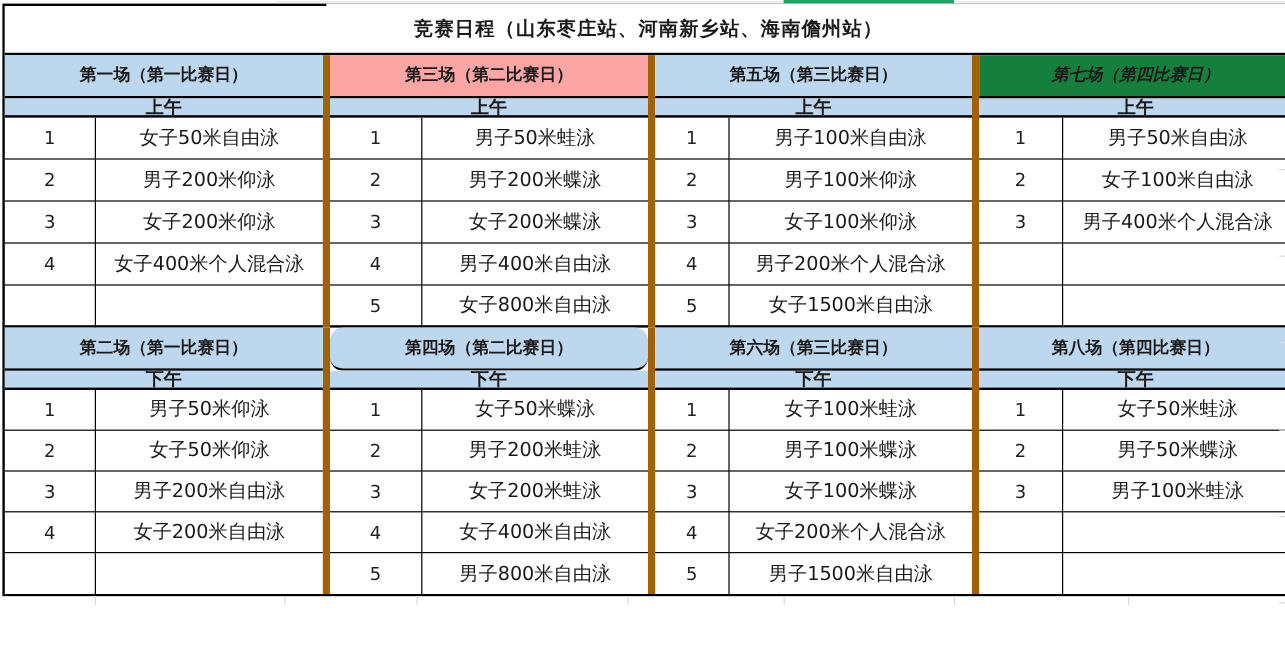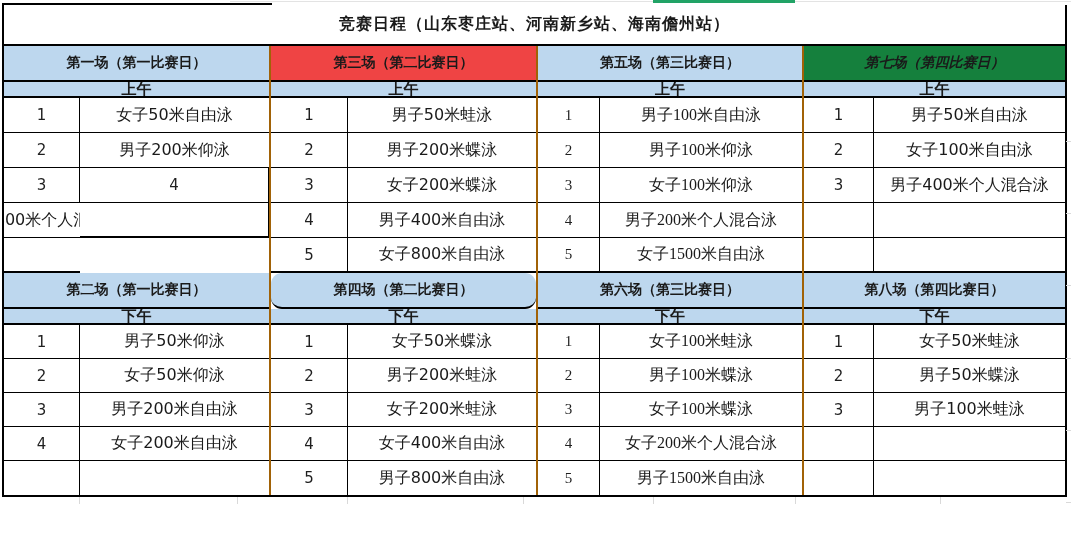--- a/index.html
+++ b/index.html
@@ -17,24 +17,24 @@
     position:relative;margin-left:2px;display:inline-block;
     border:2px solid #000;background:#fff;
   }
   .top-border-mask{position:absolute;top:-2px;left:268px;right:-2px;height:2px;background:#fff;z-index:4;}
   .title-row{
     height:39px;display:flex;align-items:center;justify-content:center;
     font-size:16px;font-weight:bold;border-bottom:2px solid #000;background:#fff;
     letter-spacing:1px;
   }
   .band{display:flex;}
-  .group{display:grid;border-right:2px solid #a16207;}
+  .group{display:grid;border-right:6px solid #a16207;}
   .group.g0{grid-template-columns:76px 189px;}
   .group.g1{grid-template-columns:77px 188px;}
-  .group.g2{grid-template-columns:62px 202px;font-family:Liberation Serif, serif;}
+  .group.g2{grid-template-columns:62px 202px;}
   .group.g3{grid-template-columns:70px 191px;border-right:none;}
   .cell{
     box-sizing:border-box;display:flex;align-items:center;justify-content:center;
     white-space:nowrap;overflow:hidden;
   }
   .session{
     grid-column:1/3;height:36px;font-weight:bold;font-size:14px;
     border-bottom:2px solid #000;
   }
   .period{
@@ -69,27 +69,28 @@
   <div class="title-row">竞赛日程（山东枣庄站、河南新乡站、海南儋州站）</div>
   <div class="band am">
       <div class="group g0">
         <div class="cell session" style="background: rgb(189, 215, 238);">第一场（第一比赛日）</div>
         <div class="cell period" style="background: rgb(189, 215, 238);">上午</div>
         <div class="cell num">1</div>
         <div class="cell evt">女子50米自由泳</div>
         <div class="cell num">2</div>
         <div class="cell evt">男子200米仰泳</div>
         <div class="cell num">3</div>
+        <div class="cell evt">女子200米仰泳</div>
         <div class="cell num">4</div>
         <div class="cell evt">女子400米个人混合泳</div>
         <div class="cell num last-row"></div>
         <div class="cell evt last-row"></div>
       </div>
       <div class="group g1">
-        <div class="cell session" style="background: #ef4444;">第三场（第二比赛日）</div>
+        <div class="cell session" style="background: #fca5a5;">第三场（第二比赛日）</div>
         <div class="cell period" style="background: rgb(189, 215, 238);">上午</div>
         <div class="cell num">1</div>
         <div class="cell evt">男子50米蛙泳</div>
         <div class="cell num">2</div>
         <div class="cell evt">男子200米蝶泳</div>
         <div class="cell num">3</div>
         <div class="cell evt">女子200米蝶泳</div>
         <div class="cell num">4</div>
         <div class="cell evt">男子400米自由泳</div>
         <div class="cell num last-row">5</div>

